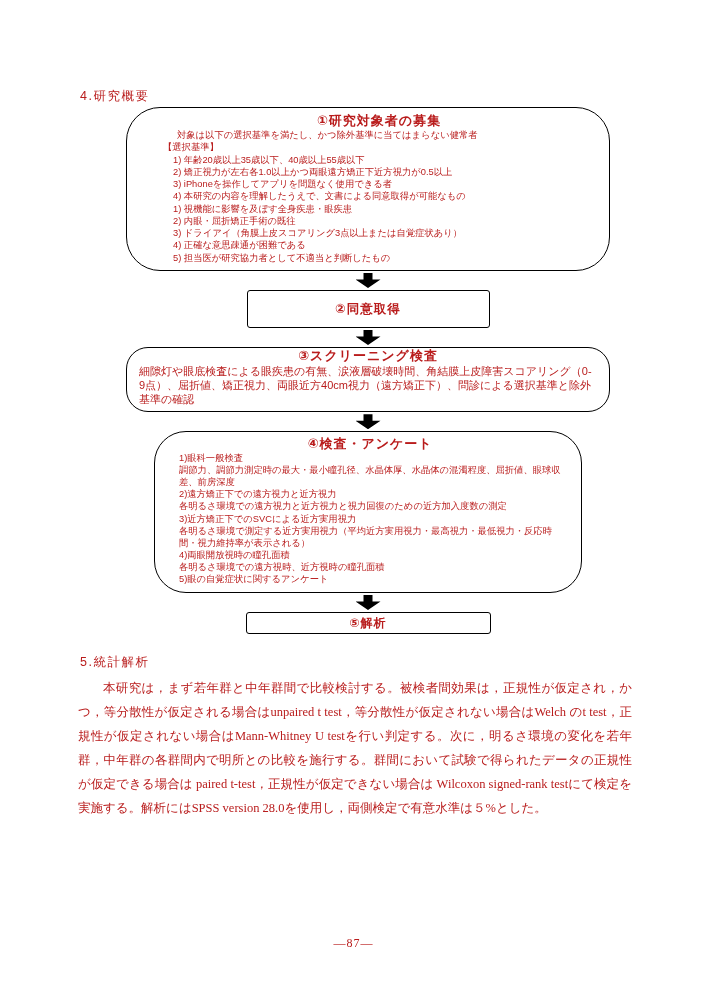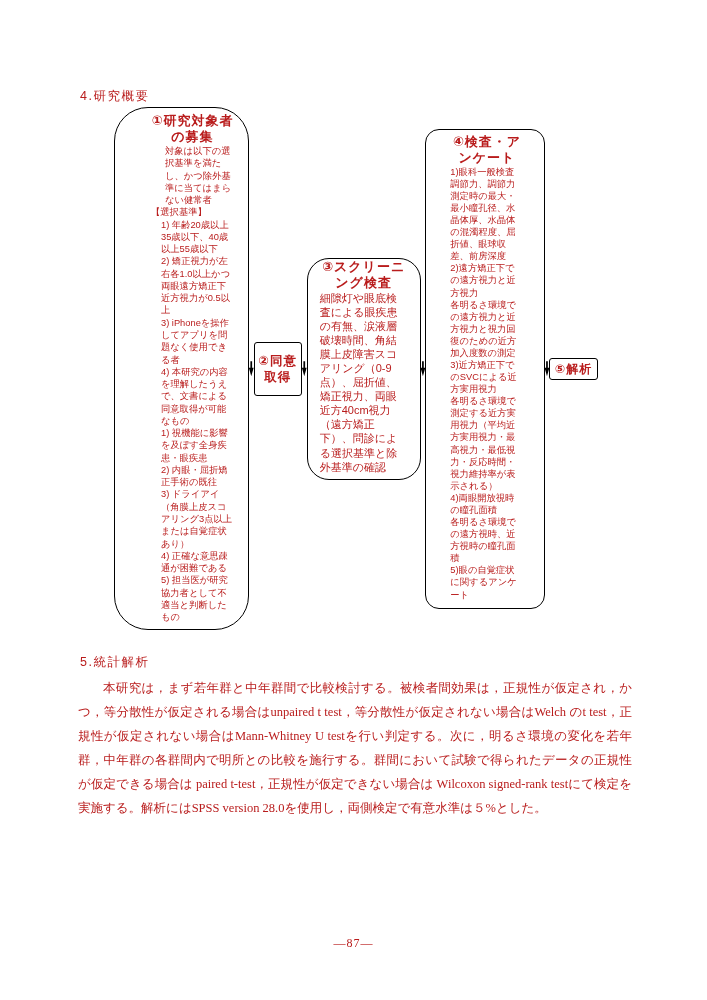--- a/index.html
+++ b/index.html
@@ -15,22 +15,22 @@
   .h-section{
     position:absolute;left:80px;
     font-size:12.5px;letter-spacing:1.5px;
     font-weight:500;
   }
   .h4{top:88px;}
   .h5{top:654px;}
 
   
   .flowchart{
-    position:absolute;left:114px;top:107px;width:484px;
-    display:flex;flex-direction:row;align-items:center;
+    position:absolute;left:126px;top:107px;width:484px;
+    display:flex;flex-direction:column;align-items:center;
   }
   .box{
     border:1.3px solid #000;
     box-sizing:border-box;
     background:#fff;
   }
   .box-title{
     text-align:center;font-weight:bold;
     font-size:13px;line-height:16px;
     letter-spacing:1px;
@@ -41,21 +41,21 @@
   .box1 .intro{margin-left:14px;}
   .box1 .crit-hdr{margin-left:0;}
   .box1 .crit-item{margin-left:10px;}
 
   .box2{width:243px;border-radius:3px;padding:10px 0;}
   .box2 .box-title{font-size:12.5px;}
 
   .box3{width:100%;border-radius:22px;padding:0 12px 5px;}
   .box3 .box-body{font-size:11px;line-height:1.28;}
 
-  .box4{width:428px;border-radius:14px;padding:4px 20px 7px 24px;}
+  .box4{width:428px;border-radius:32px;padding:4px 20px 7px 24px;}
   .box4 .box-body{line-height:1.3;}
 
   .box5{width:245px;border-radius:3px;padding:2px 0;}
   .box5 .box-title{font-size:12px;}
 
   .flow-arrow{
     width:25px;height:15px;margin:2px 0;
     background:#000;
     clip-path:polygon(32% 0,68% 0,68% 44%,100% 44%,50% 100%,0 44%,32% 44%);
   }

